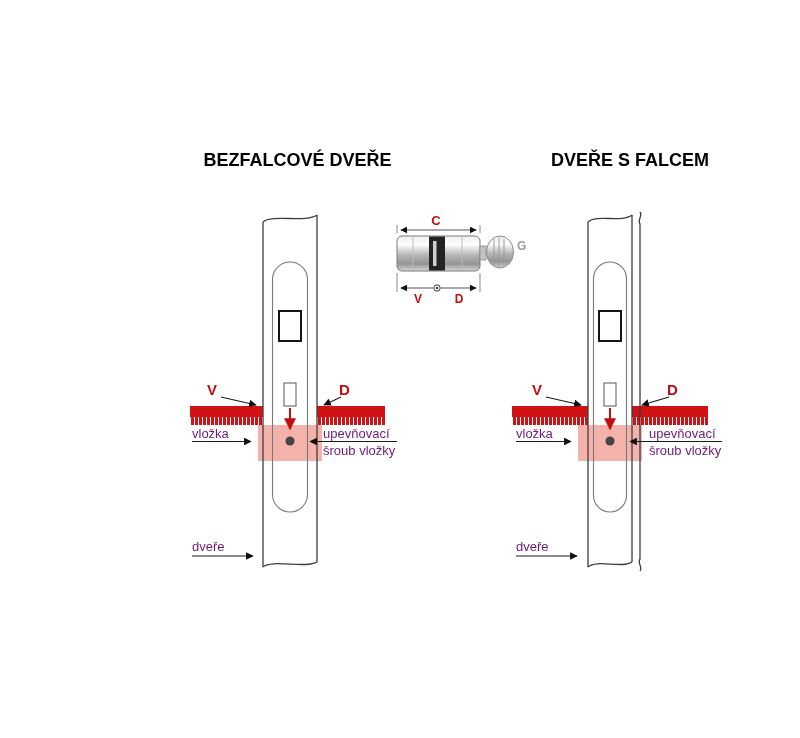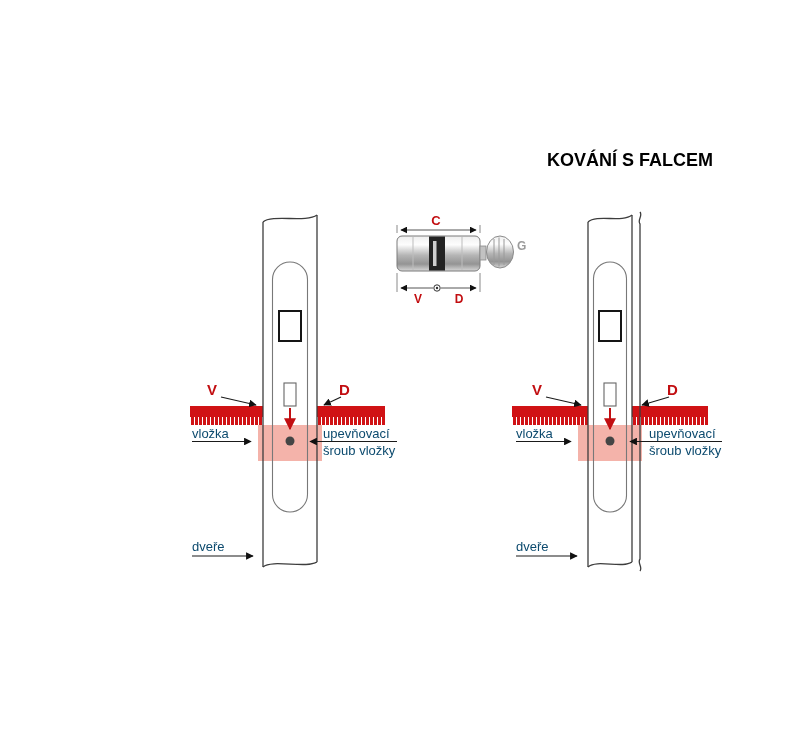--- a/index.html
+++ b/index.html
@@ -24,21 +24,21 @@
     position:absolute;color:var(--red);font-weight:bold;font-size:15px;z-index:4;
   }
   .cyl-label{
     position:absolute;color:var(--red);font-weight:bold;font-size:12px;z-index:4;
     width:16px;text-align:center;
   }
   .g-label{
     position:absolute;color:var(--gray);font-weight:bold;font-size:12px;z-index:4;
   }
   .small-label{
-    position:absolute;font-size:13px;color:#0c4a6e;white-space:nowrap;z-index:4;
+    position:absolute;font-size:13px;color:#701a75;white-space:nowrap;z-index:4;
   }
   .ruler{
     position:absolute;height:19px;background:var(--ruler);z-index:1;
   }
   .ruler::after{
     content:"";position:absolute;left:0;bottom:0;width:100%;height:8px;
     background:repeating-linear-gradient(90deg,#ffffff 0 1px,rgba(255,255,255,0) 1px 4px);
   }
   .pink{
     position:absolute;background:var(--pink);z-index:2;
@@ -130,21 +130,22 @@
       <path d="M494,239 L494,265 M499,237.5 L499,266.5 M504,239 L504,265" stroke="#9a9a9a" stroke-width="1" fill="none"></path>
       <path d="M397,273 L397,292" stroke="#8a8a8a" stroke-width="1"></path>
       <path d="M480,273 L480,292" stroke="#8a8a8a" stroke-width="1"></path>
       <path d="M401,288 L433,288" stroke="#555" stroke-width="1" marker-start="url(#mA)"></path>
       <path d="M441,288 L476,288" stroke="#555" stroke-width="1" marker-end="url(#mA)"></path>
       <circle cx="437" cy="288" r="3.2" fill="#ffffff" stroke="#333" stroke-width="1"></circle>
       <circle cx="437" cy="288" r="1.2" fill="#333"></circle>
     </g>
   </svg>
 
-  <div class="title" style="left:520px;top:150px;width:220px">KOVÁNÍ S FALCEM</div>
+  <div class="title" style="left:175px;top:150px;width:245px">BEZFALCOVÉ DVEŘE</div>
+  <div class="title" style="left:520px;top:150px;width:220px">DVEŘE S FALCEM</div>
 
   <div class="cyl-label" style="left:428px;top:213px;font-size:13px">C</div>
   <div class="cyl-label" style="left:410px;top:292px">V</div>
   <div class="cyl-label" style="left:451px;top:292px">D</div>
   <div class="g-label" style="left:517px;top:239px">G</div>
 
   <div class="dim-label" style="left:207px;top:381px">V</div>
   <div class="dim-label" style="left:339px;top:381px">D</div>
   <div class="small-label" style="left:192px;top:426px">vložka</div>
   <div class="small-label" style="left:323px;top:426px">upevňovací</div>

